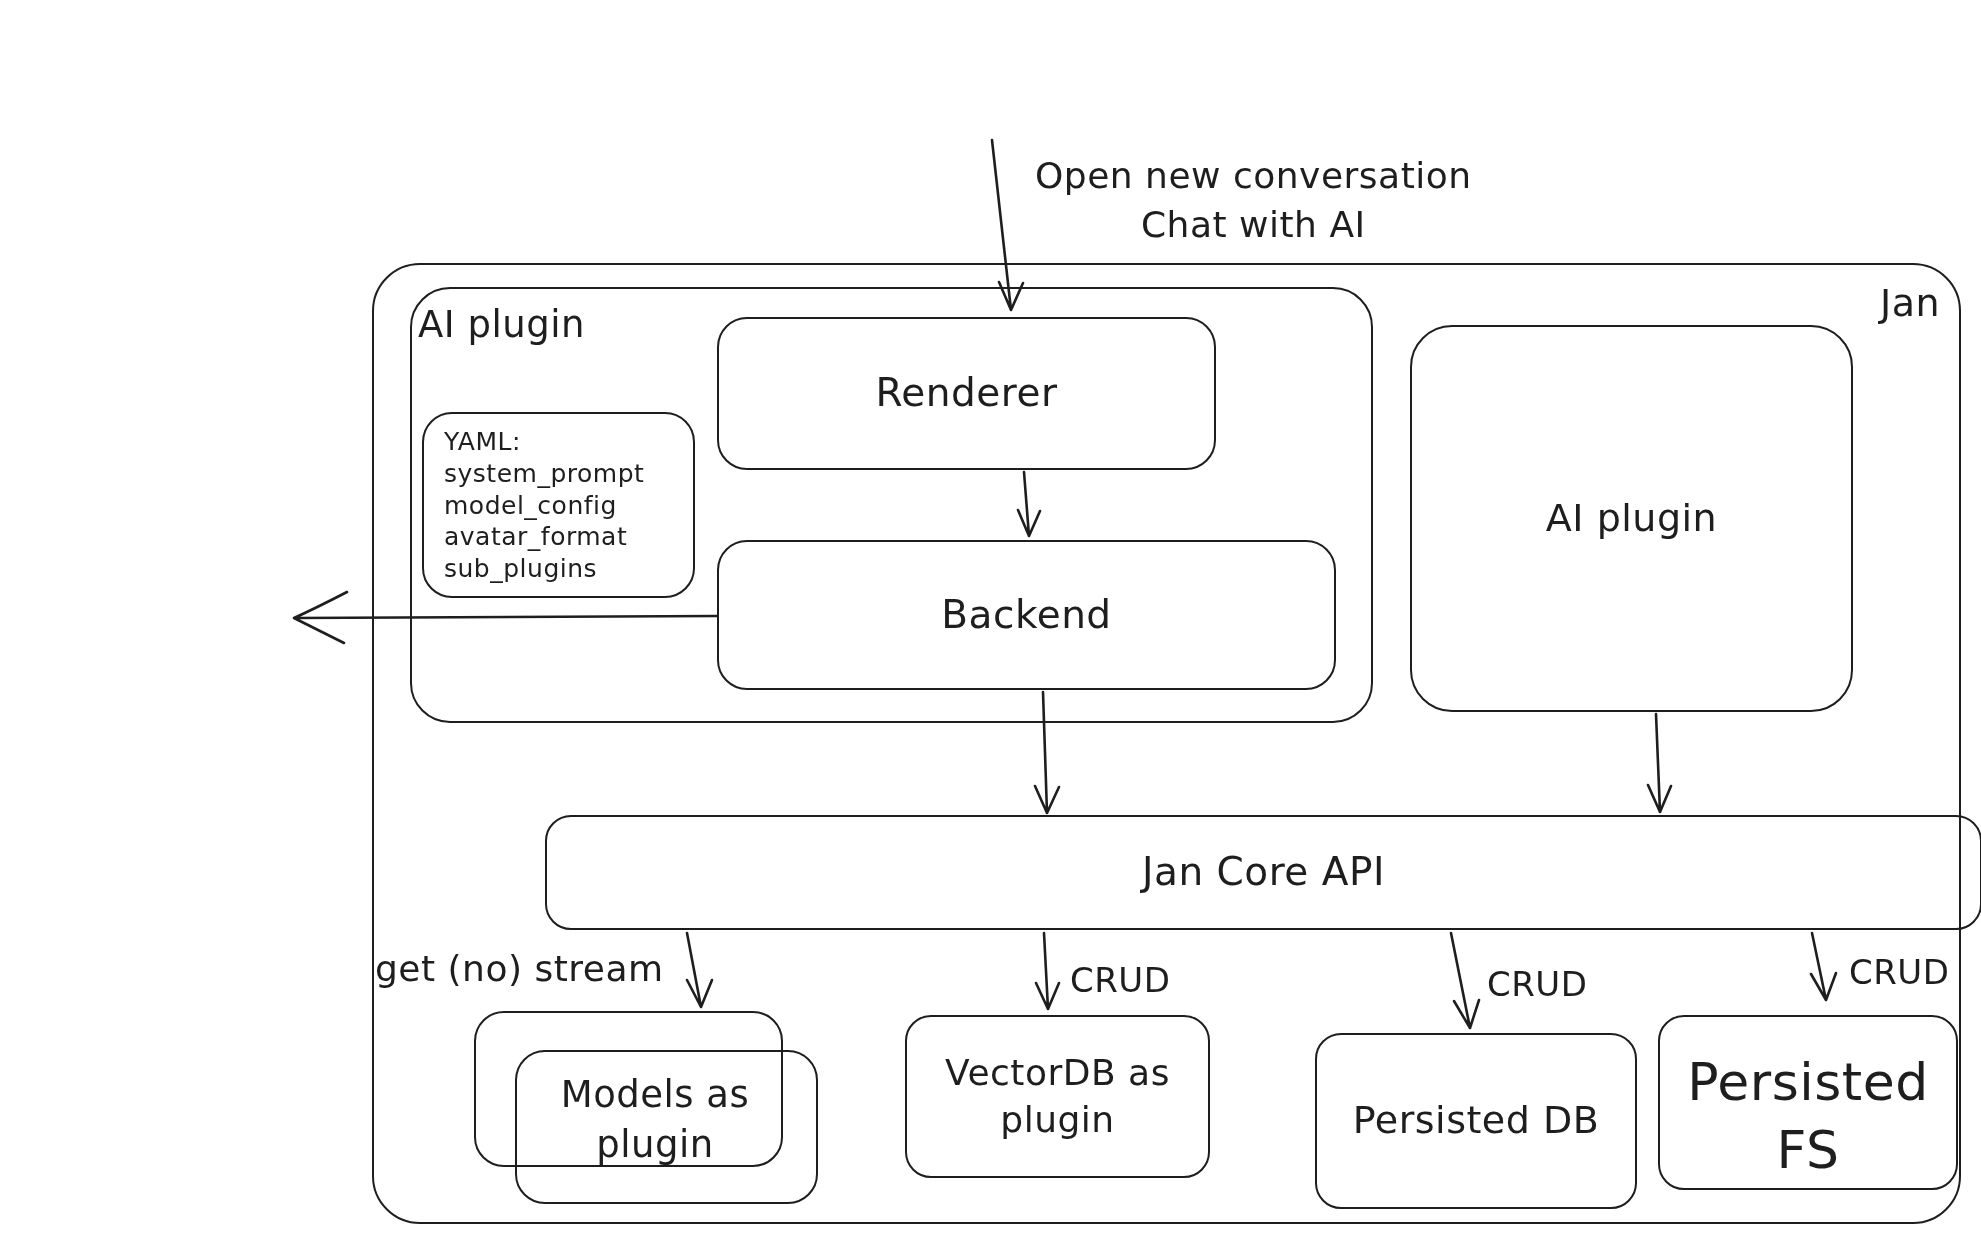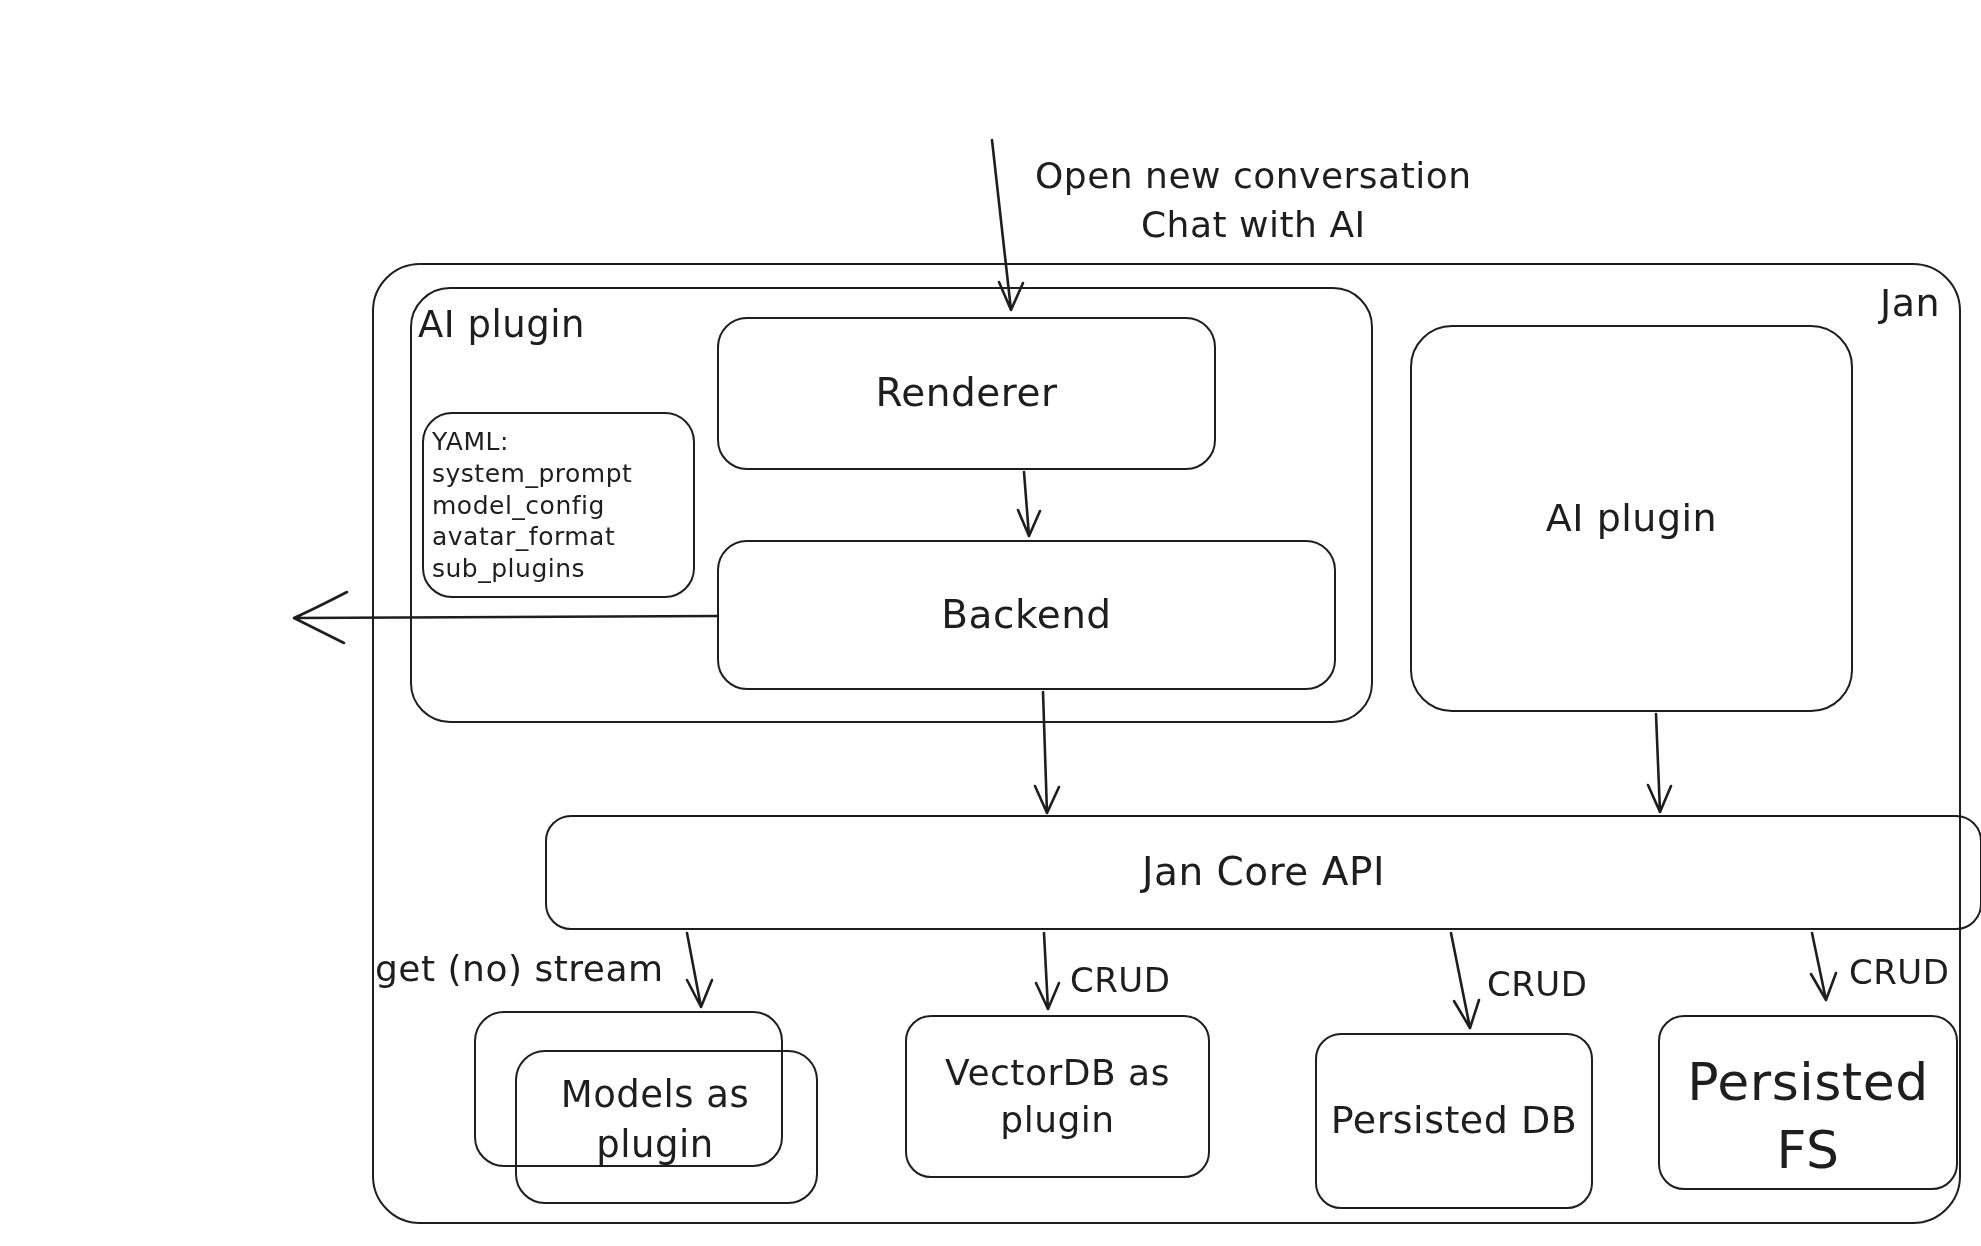--- a/index.html
+++ b/index.html
@@ -50,21 +50,21 @@
 <body>
 
 <div id="diagram-canvas">
 
   <div class="box" style="left:372px;top:263px;width:1589px;height:961px;border-radius:48px;"></div>
   <div class="float-label node-label" style="left:1790px;top:278px;width:150px;text-align:right;font-size:38px;">Jan</div>
 
   <div class="box" style="left:410px;top:287px;width:963px;height:436px;border-radius:40px;"></div>
   <div class="float-label node-label" style="left:418px;top:300px;font-size:37px;">AI plugin</div>
 
-  <div class="box" style="left:422px;top:412px;width:273px;height:186px;border-radius:30px;justify-content:flex-start;align-items:flex-start;padding:12px 0 0 8px;">
+  <div class="box" style="left:422px;top:412px;width:273px;height:186px;border-radius:30px;justify-content:flex-start;align-items:flex-start;padding:12px 0 0 20px;">
     <div class="node-label" style="font-size:25px;text-align:left;line-height:1.27;">YAML:
 system_prompt
 model_config
 avatar_format
 sub_plugins</div>
   </div>
 
   <div class="box" style="left:717px;top:317px;width:499px;height:153px;border-radius:30px;">
     <div class="node-label" style="font-size:39px;">Renderer</div>
   </div>
@@ -85,21 +85,21 @@
   <div class="box" style="left:474px;top:1011px;width:309px;height:156px;border-radius:30px;"></div>
   <div class="box" style="left:515px;top:1050px;width:303px;height:154px;border-radius:30px;"></div>
   <div class="float-label node-label" style="left:495px;top:1070px;width:320px;text-align:center;font-size:37px;">Models as
 plugin</div>
 
   <div class="box" style="left:905px;top:1015px;width:305px;height:163px;border-radius:26px;">
     <div class="node-label" style="font-size:36px;">VectorDB as
 plugin</div>
   </div>
 
-  <div class="box" style="left:1315px;top:1033px;width:278px;height:176px;border-radius:26px;">
+  <div class="box" style="left:1315px;top:1033px;width:322px;height:176px;border-radius:26px;">
     <div class="node-label" style="font-size:38px;">Persisted DB</div>
   </div>
 
   <div class="box" style="left:1658px;top:1015px;width:300px;height:175px;border-radius:26px;">
     <div class="node-label" style="font-size:52px;margin-top:29px;">Persisted FS</div>
   </div>
 
   <div class="float-label" style="left:1035px;top:152px;font-size:36px;text-align:center;">Open new conversation
 Chat with AI</div>
   <div class="float-label" style="left:375px;top:945px;font-size:36px;">get (no) stream</div>

